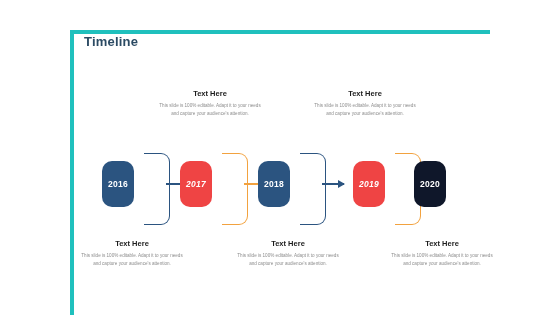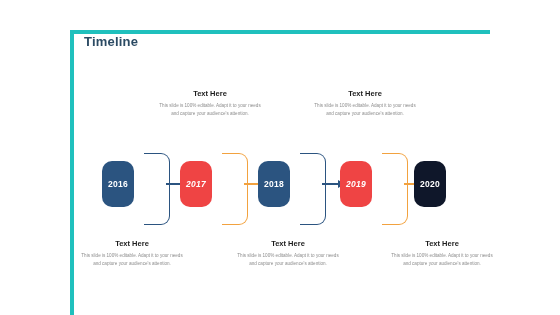--- a/index.html
+++ b/index.html
@@ -178,21 +178,21 @@
       <div class="chip orange">2017</div>
       <div class="arrow orange" style="left:64px;"></div>
     </div>
 
     <div class="node" style="left:188px;">
       <div class="bracket"></div>
       <div class="chip">2018</div>
       <div class="arrow" style="left:64px;"></div>
     </div>
 
-    <div class="node" style="left:270px;">
+    <div class="node" style="left:283px;">
       <div class="bracket orange"></div>
       <div class="chip orange">2019</div>
       <div class="arrow orange" style="left:64px;"></div>
     </div>
 
     <div class="node" style="left:344px;">
       <div class="chip teal">2020</div>
     </div>
 
   </div>

